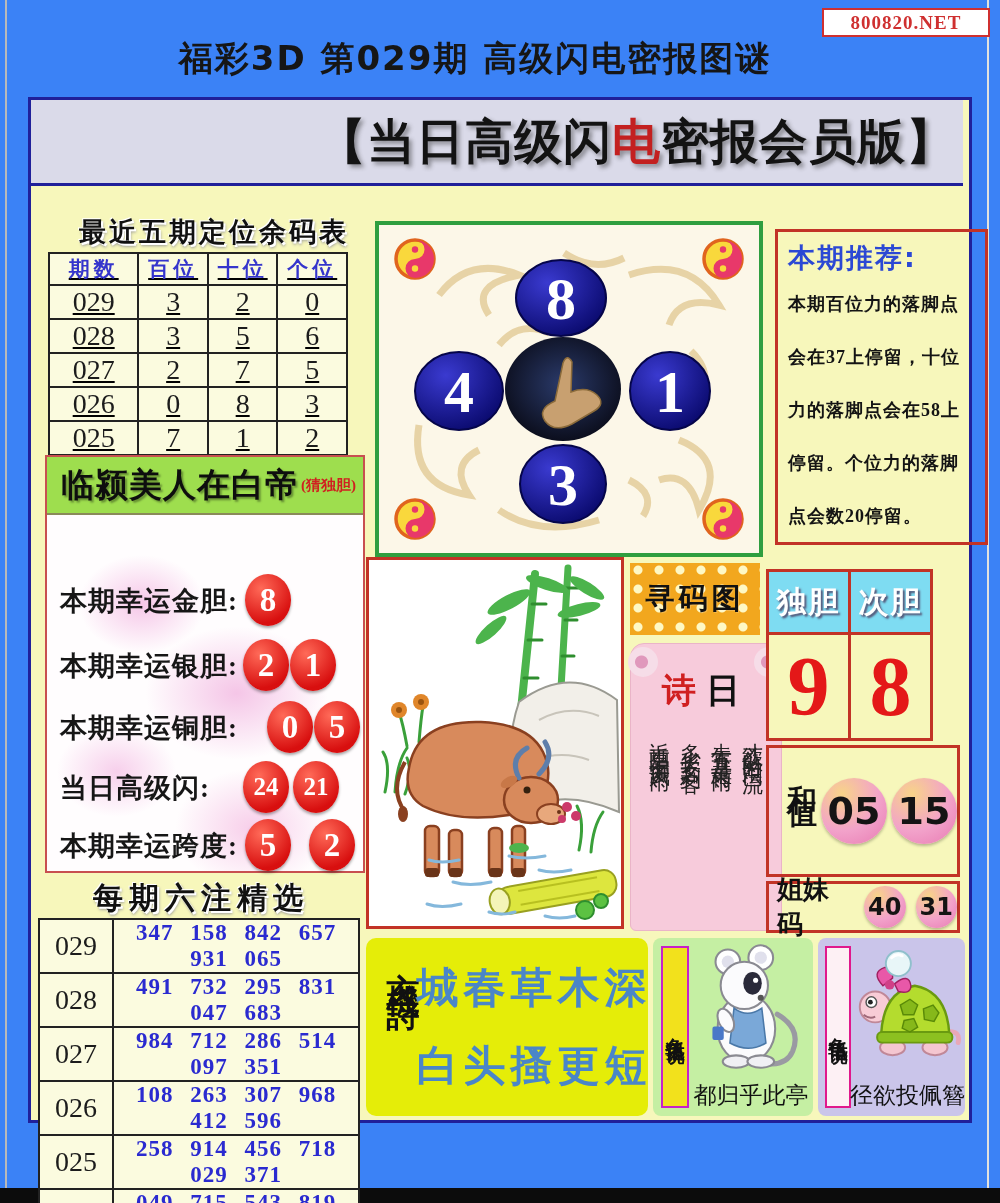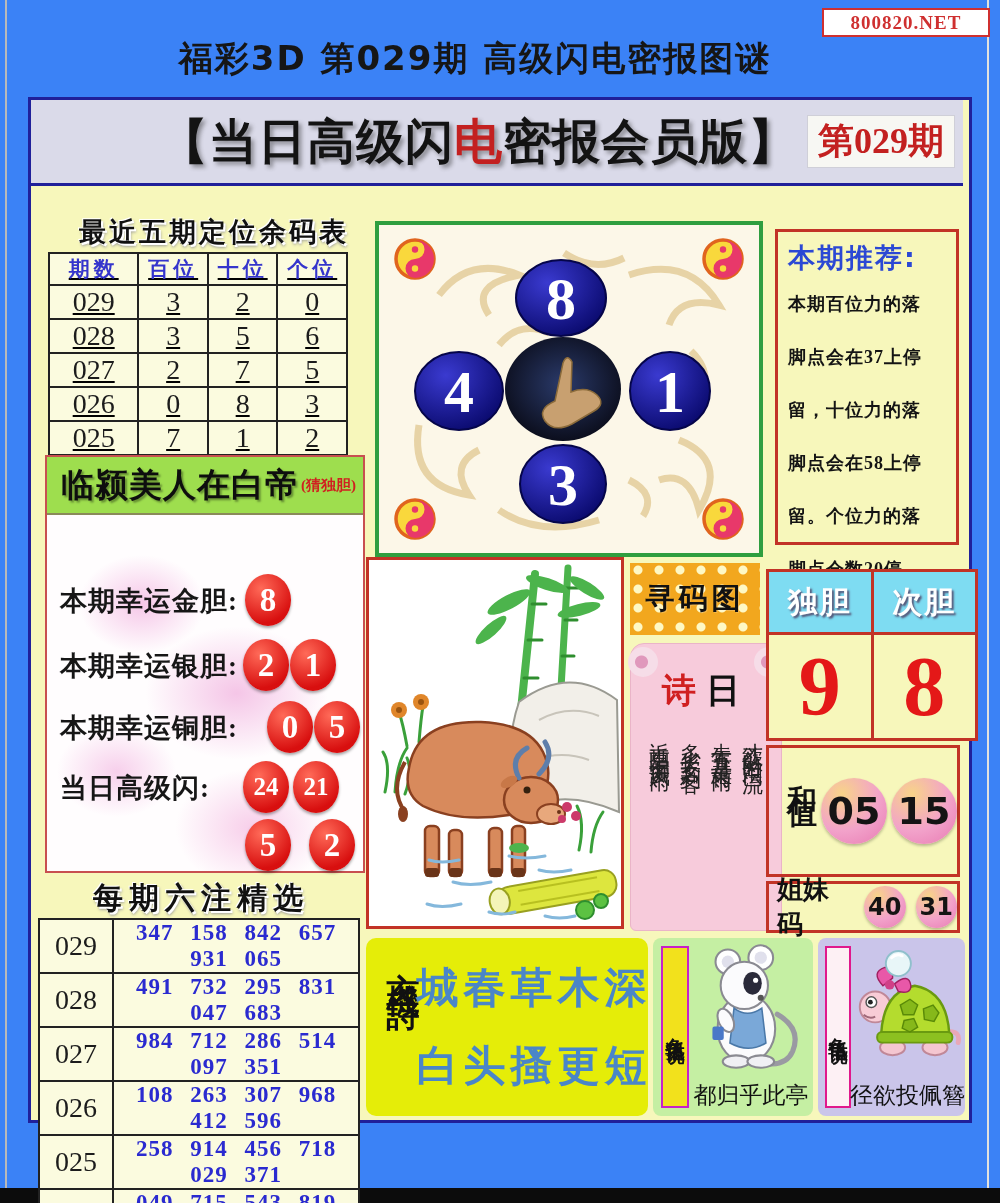--- a/index.html
+++ b/index.html
@@ -35,21 +35,21 @@
   table.grid{border-collapse:collapse;background:#fbfbdf;}
   table.grid td,table.grid th{border:2px solid #222;text-align:center;padding:0;}
   .recent-tbl{left:17px;top:152px;width:300px;text-decoration:underline;}
   .recent-tbl th{color:#3535cc;font:bold 21px "DejaVu Sans",sans-serif;height:30px;letter-spacing:4px;}
   .recent-tbl td{font:normal 28px "Liberation Serif",serif;color:#1c1c1c;height:31px;}
 
   
   .dragon{left:344px;top:121px;width:388px;height:336px;border:4px solid #2f9e3f;background:#fcf7e8;box-sizing:border-box;}
 
   
-  .recommend{left:744px;top:129px;width:184px;height:316px;border:3px solid #c23326;box-sizing:border-box;
+  .recommend{left:744px;top:129px;width:213px;height:316px;border:3px solid #c23326;box-sizing:border-box;
              padding:6px 24px 0 10px;}
   .recommend-title{color:#2b48d4;font:bold 27px "DejaVu Sans",sans-serif;letter-spacing:2px;margin:2px 0 2px 0;}
   .recommend-body{font:bold 18px "Liberation Serif",serif;color:#141414;line-height:53px;letter-spacing:1px;}
 
   
   .lucky{left:14px;top:355px;width:320px;height:418px;border:2px solid #c85050;background:#fff;box-sizing:border-box;}
   .lucky-header{height:56px;background:#9ede4e;border-bottom:2px solid #8a8a5a;display:flex;align-items:center;justify-content:center;gap:2px;padding-left:7px;}
   .lucky-header .big{font:bold 33px "Liberation Serif",serif;color:#0e0e0e;letter-spacing:1px;text-shadow:2px 2px 2px rgba(0,0,0,.35);}
   .lucky-header .note{color:#d02020;font:bold 15px "Liberation Serif",serif;}
   .lucky-body{position:relative;height:356px;
@@ -89,21 +89,21 @@
   .ear{position:absolute;width:30px;height:30px;border-radius:50%;top:3px;
        background:radial-gradient(circle at 45% 50%, #e098bc 6px, #f6dde8 7px);}
   .scroll-title{margin-top:24px;text-align:center;font:bold 34px "Liberation Serif",serif;letter-spacing:10px;}
   .scroll-title .red{color:#d02020;}
   .scroll-title .blk{color:#111;}
   .poem-cols{display:flex;justify-content:center;gap:3px;margin-top:12px;}
   .poem-col{writing-mode:vertical-rl;text-orientation:upright;font:normal 21px "Liberation Serif",serif;
             color:#222;letter-spacing:5px;height:205px;}
 
   
-  .dan{left:735px;top:469px;width:212px;height:172px;border:3px solid #c23326;background:#c23326;
+  .dan{left:735px;top:469px;width:167px;height:172px;border:3px solid #c23326;background:#c23326;
        display:grid;grid-template-columns:1fr 1fr;grid-template-rows:60px 1fr;gap:3px;box-sizing:border-box;}
   .dan-h{background:#7edcf2;display:flex;align-items:center;justify-content:center;color:#fff;
          font:bold 30px "DejaVu Sans",sans-serif;letter-spacing:2px;text-shadow:2px 2px 2px #557;}
   .dan-v{background:#f7f7bb;display:flex;align-items:center;justify-content:center;color:#e41818;
          font:bold 84px "Liberation Serif",serif;}
 
   
   .hezhi{left:735px;top:645px;width:194px;height:132px;border:3px solid #c23326;box-sizing:border-box;}
   .vlabel{writing-mode:vertical-rl;text-orientation:upright;font:bold 30px "Liberation Serif",serif;color:#111;}
   .hz-label{position:absolute;left:12px;top:12px;letter-spacing:14px;}
@@ -145,21 +145,20 @@
   <div class="abs right-line"></div>
   <div class="abs bottom-bar"></div>
 
   <div class="abs watermark">800820.NET</div>
   <div class="abs page-title">福彩3D 第029期 高级闪电密报图谜</div>
 
   <div class="abs main-box">
 
     <div class="abs banner">
       <div class="banner-text"><span>【当日高级闪</span><span class="hl">电</span><span>密报会员版】</span></div>
-      <div class="issue-chip">第029期</div>
     </div>
 
     <div class="abs recent-title">最近五期定位余码表</div>
     <table class="abs grid recent-tbl">
       <tbody>
           <tr>
         <th style="width:90px">期数</th>
         <th style="width:70px">百位</th>
         <th style="width:70px">十位</th>
         <th style="width:70px">个位</th>
@@ -282,20 +281,21 @@
           <span class="lucky-label">本期幸运铜胆:</span>
           <span class="ball" style="left:220px">0</span>
           <span class="ball" style="left:267px">5</span>
         </div>
         <div class="lucky-row" style="top:245px">
           <span class="lucky-label">当日高级闪:</span>
           <span class="ball two" style="left:196px">24</span>
           <span class="ball two" style="left:246px">21</span>
         </div>
         <div class="lucky-row" style="top:303px">
+          <span class="lucky-label">本期幸运跨度:</span>
           <span class="ball" style="left:198px">5</span>
           <span class="ball" style="left:262px">2</span>
         </div>
       </div>
     </div>
 
     <div class="abs six-title">每期六注精选</div>
     <table class="abs grid six-tbl">
       <tbody>
           <tr>

